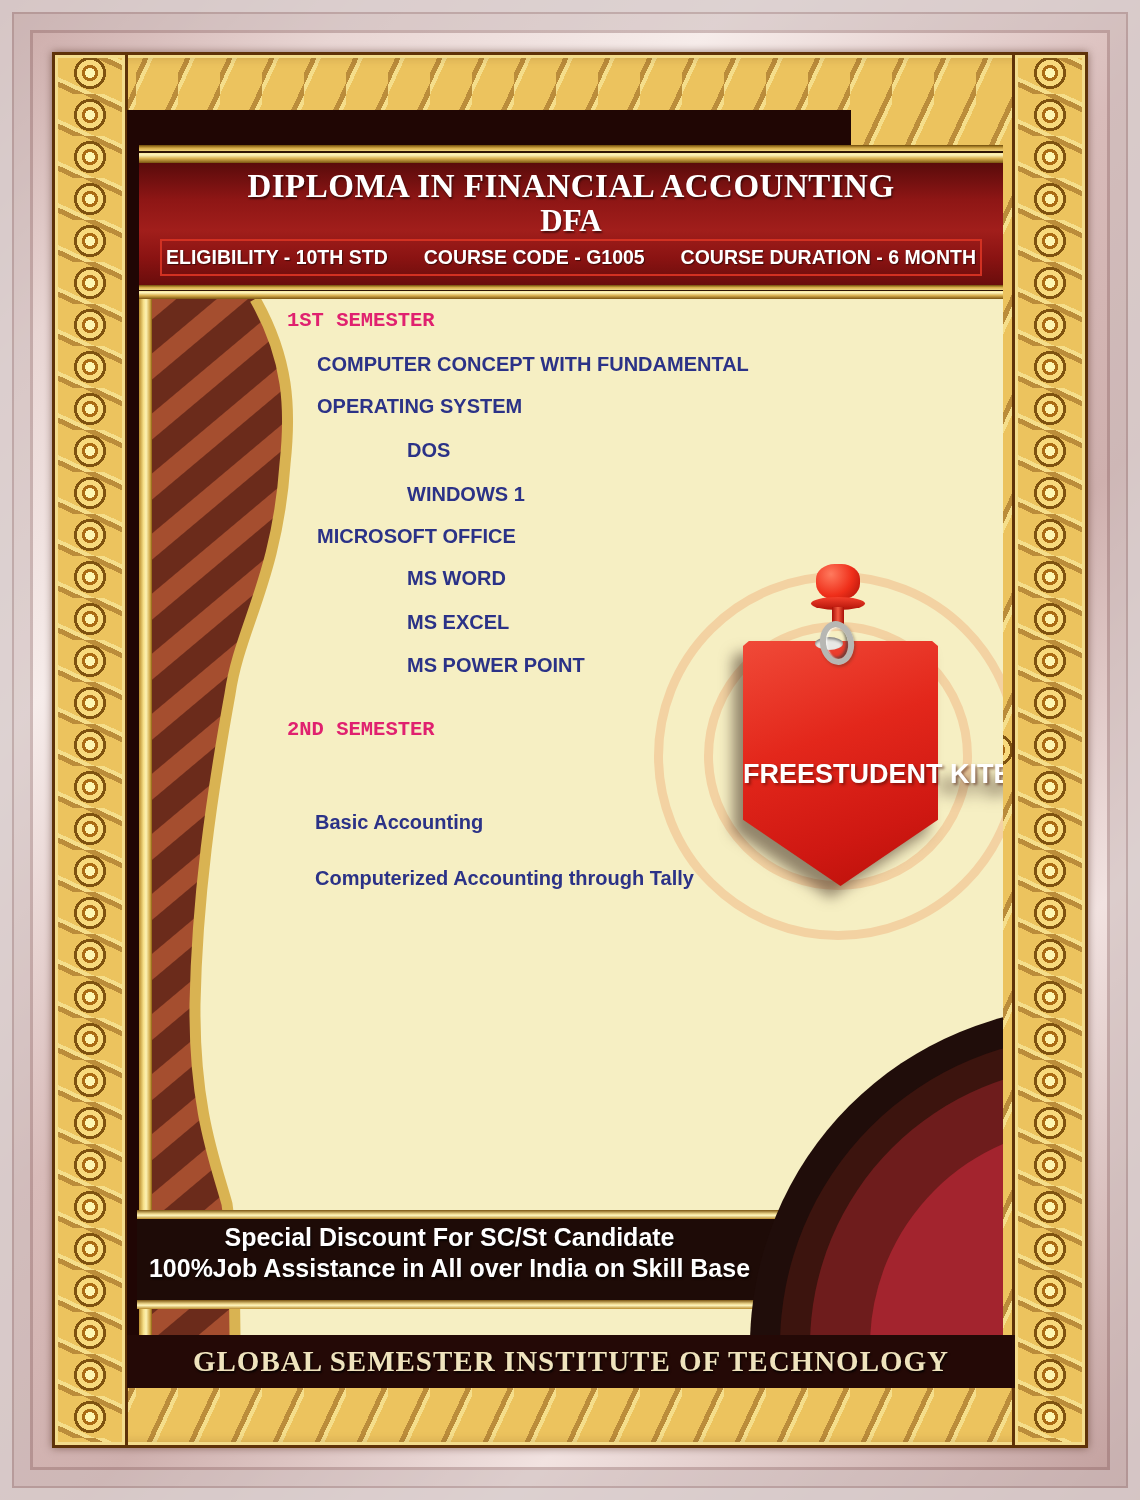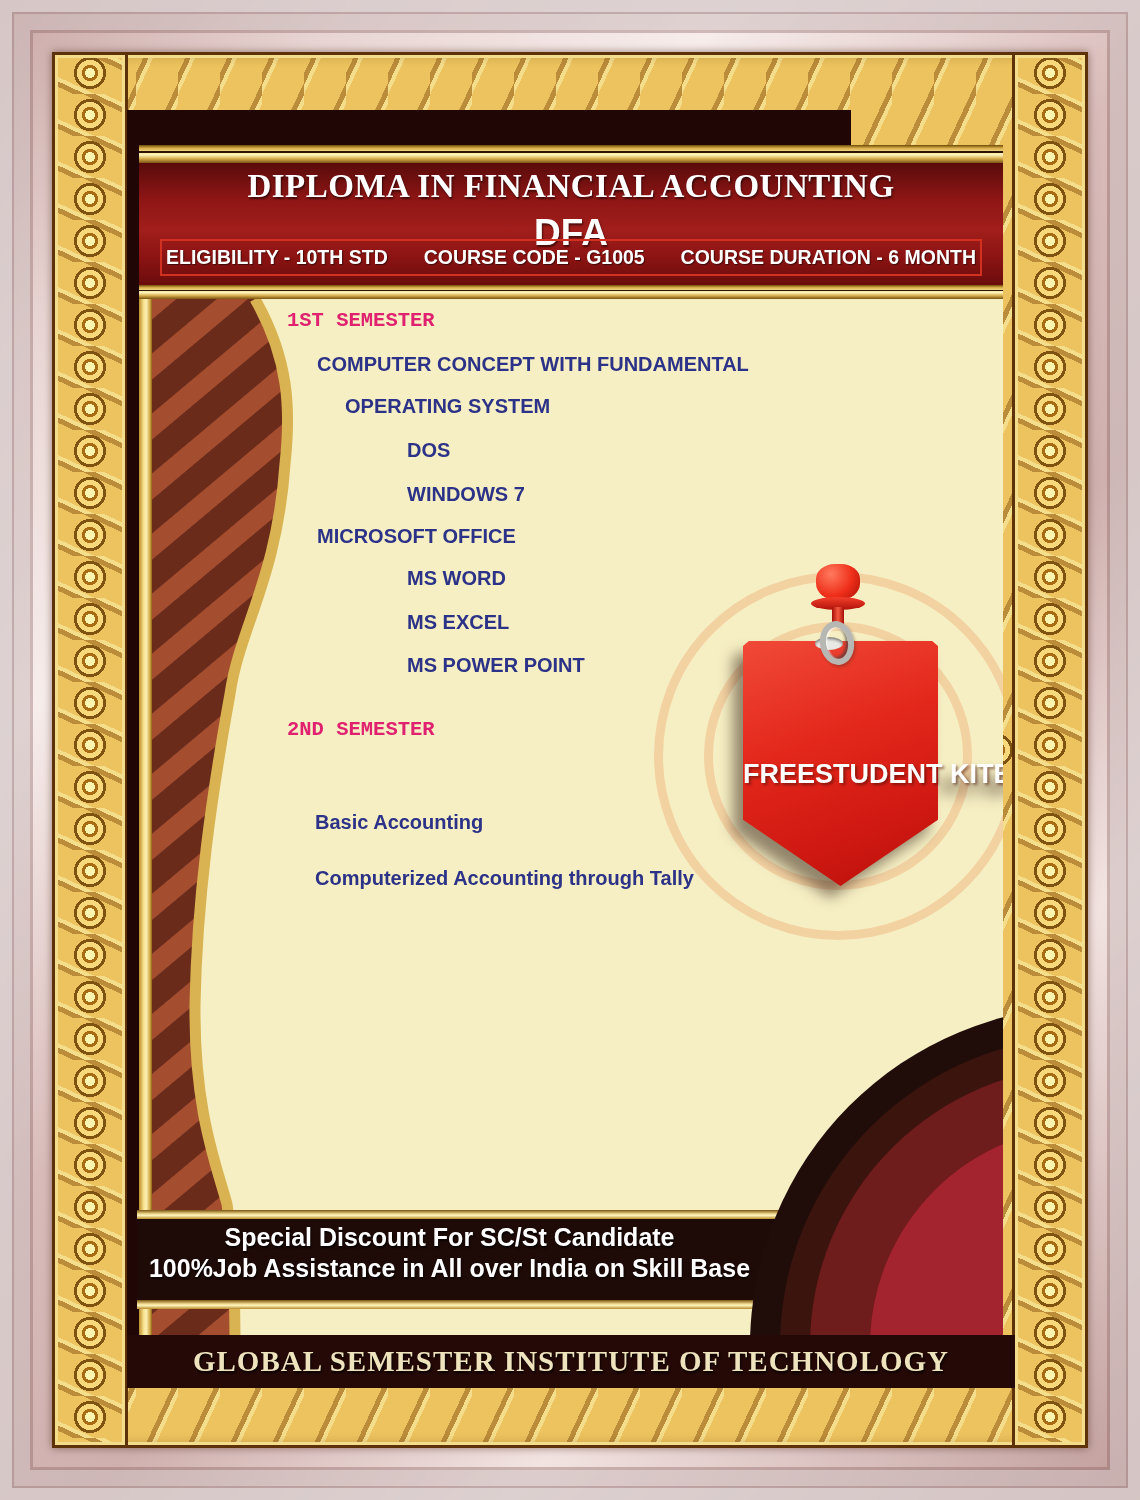--- a/index.html
+++ b/index.html
@@ -39,22 +39,22 @@
       linear-gradient(180deg, rgba(0,0,0,0) 0 34%, #2e1405 34% 46%, rgba(0,0,0,0) 46%),
       linear-gradient(180deg,#6e4a08 0%,#d8ae4a 18%,#f9e79a 42%,#fdf4bc 55%,#d9b050 75%,#7a5410 100%);}
   .band1{top:35px;}
   .band2{top:175px;height:14px;}
 
   .header{position:absolute;left:12px;top:53px;width:864px;height:122px;
     background:linear-gradient(180deg,#5a0b0b 0%,#8e1615 30%,#a11e1b 55%,#8a1312 78%,#6a0d0c 100%);}
   .title{margin:0;padding-top:5px;text-align:center;color:#fff;
     font-family:"Liberation Serif",serif;font-weight:bold;font-size:33px;line-height:36px;
     letter-spacing:.5px;text-shadow:1px 2px 2px rgba(0,0,0,.55);}
-  .subtitle{margin:12px;text-align:center;color:#fff;
-    font-family:Liberation Sans, sans-serif;font-weight:bold;font-size:37px;line-height:34px;
+  .subtitle{margin:0;text-align:center;color:#fff;
+    font-family:Liberation Serif, serif;font-weight:bold;font-size:31px;line-height:34px;
     text-shadow:1px 2px 2px rgba(0,0,0,.55);}
   .infobar{position:absolute;left:21px;right:21px;top:76px;height:37px;
     border:2px solid #d23122;display:flex;align-items:center;justify-content:space-between;
     padding:0 4px;box-sizing:border-box;}
   .infobar span{color:#fff;font-weight:bold;font-size:19.5px;white-space:nowrap;
     text-shadow:1px 1px 1px rgba(0,0,0,.5);}
 
   .cream{position:absolute;left:12px;top:189px;width:864px;height:1036px;
     background:#f6efc3;overflow:hidden;z-index:1;}
   .gold-edge-strip{position:absolute;left:0;top:0;bottom:0;width:13px;z-index:1;
@@ -64,21 +64,21 @@
   
   .ring{position:absolute;border-radius:50%;border:9px solid #f3d2a2;z-index:2;}
   .ring.outer{left:515px;top:273px;width:350px;height:350px;}
   .ring.inner{left:565px;top:323px;width:250px;height:250px;}
 
   
   .cur{position:absolute;white-space:nowrap;font-weight:bold;z-index:3;}
   .sem-h{color:#e0216f;font-size:20.5px;font-family:Liberation Mono, monospace;}
   .item{color:#2b3287;font-size:20px;}
   .p-s1h{top:10px;left:148px;}
-  .p-i0{top:54px;left:178px;}  .p-i1{top:96px;left:178px;margin-left:28px;}
+  .p-i0{top:54px;left:178px;}  .p-i1{top:96px;left:178px;}
   .p-i2{top:140px;left:268px;} .p-i3{top:184px;left:268px;}
   .p-i4{top:226px;left:178px;} .p-i5{top:268px;left:268px;}
   .p-i6{top:312px;left:268px;} .p-i7{top:355px;left:268px;}
   .p-s2h{top:419px;left:148px;}
   .p-j0{top:455px;left:176px;} .p-j1{top:512px;left:176px;} .p-j2{top:568px;left:176px;}
 
   
   .badge{position:absolute;left:604px;top:342px;width:195px;height:245px;z-index:4;
     filter:drop-shadow(-10px 12px 7px rgba(45,25,18,.5));}
   .badge-shape{position:absolute;inset:0;
@@ -169,21 +169,21 @@
 
       <div class="gold-edge-strip"></div>
 
       <div class="ring outer"></div>
       <div class="ring inner"></div>
 
       <div class="cur sem-h p-s1h">1ST SEMESTER</div>
       <div class="cur item p-i0">COMPUTER CONCEPT WITH FUNDAMENTAL</div>
       <div class="cur item p-i1">OPERATING SYSTEM</div>
       <div class="cur item p-i2">DOS</div>
-      <div class="cur item p-i3">WINDOWS 7</div>
+      <div class="cur item p-i3">WINDOWS 1</div>
       <div class="cur item p-i4">MICROSOFT OFFICE</div>
       <div class="cur item p-i5">MS WORD</div>
       <div class="cur item p-i6">MS EXCEL</div>
       <div class="cur item p-i7">MS POWER POINT</div>
       <div class="cur sem-h p-s2h">2ND SEMESTER</div>
       <div class="cur item p-j1">Basic Accounting</div>
       <div class="cur item p-j2">Computerized Accounting through Tally</div>
 
       <div class="badge">
         <div class="badge-shape"></div>

